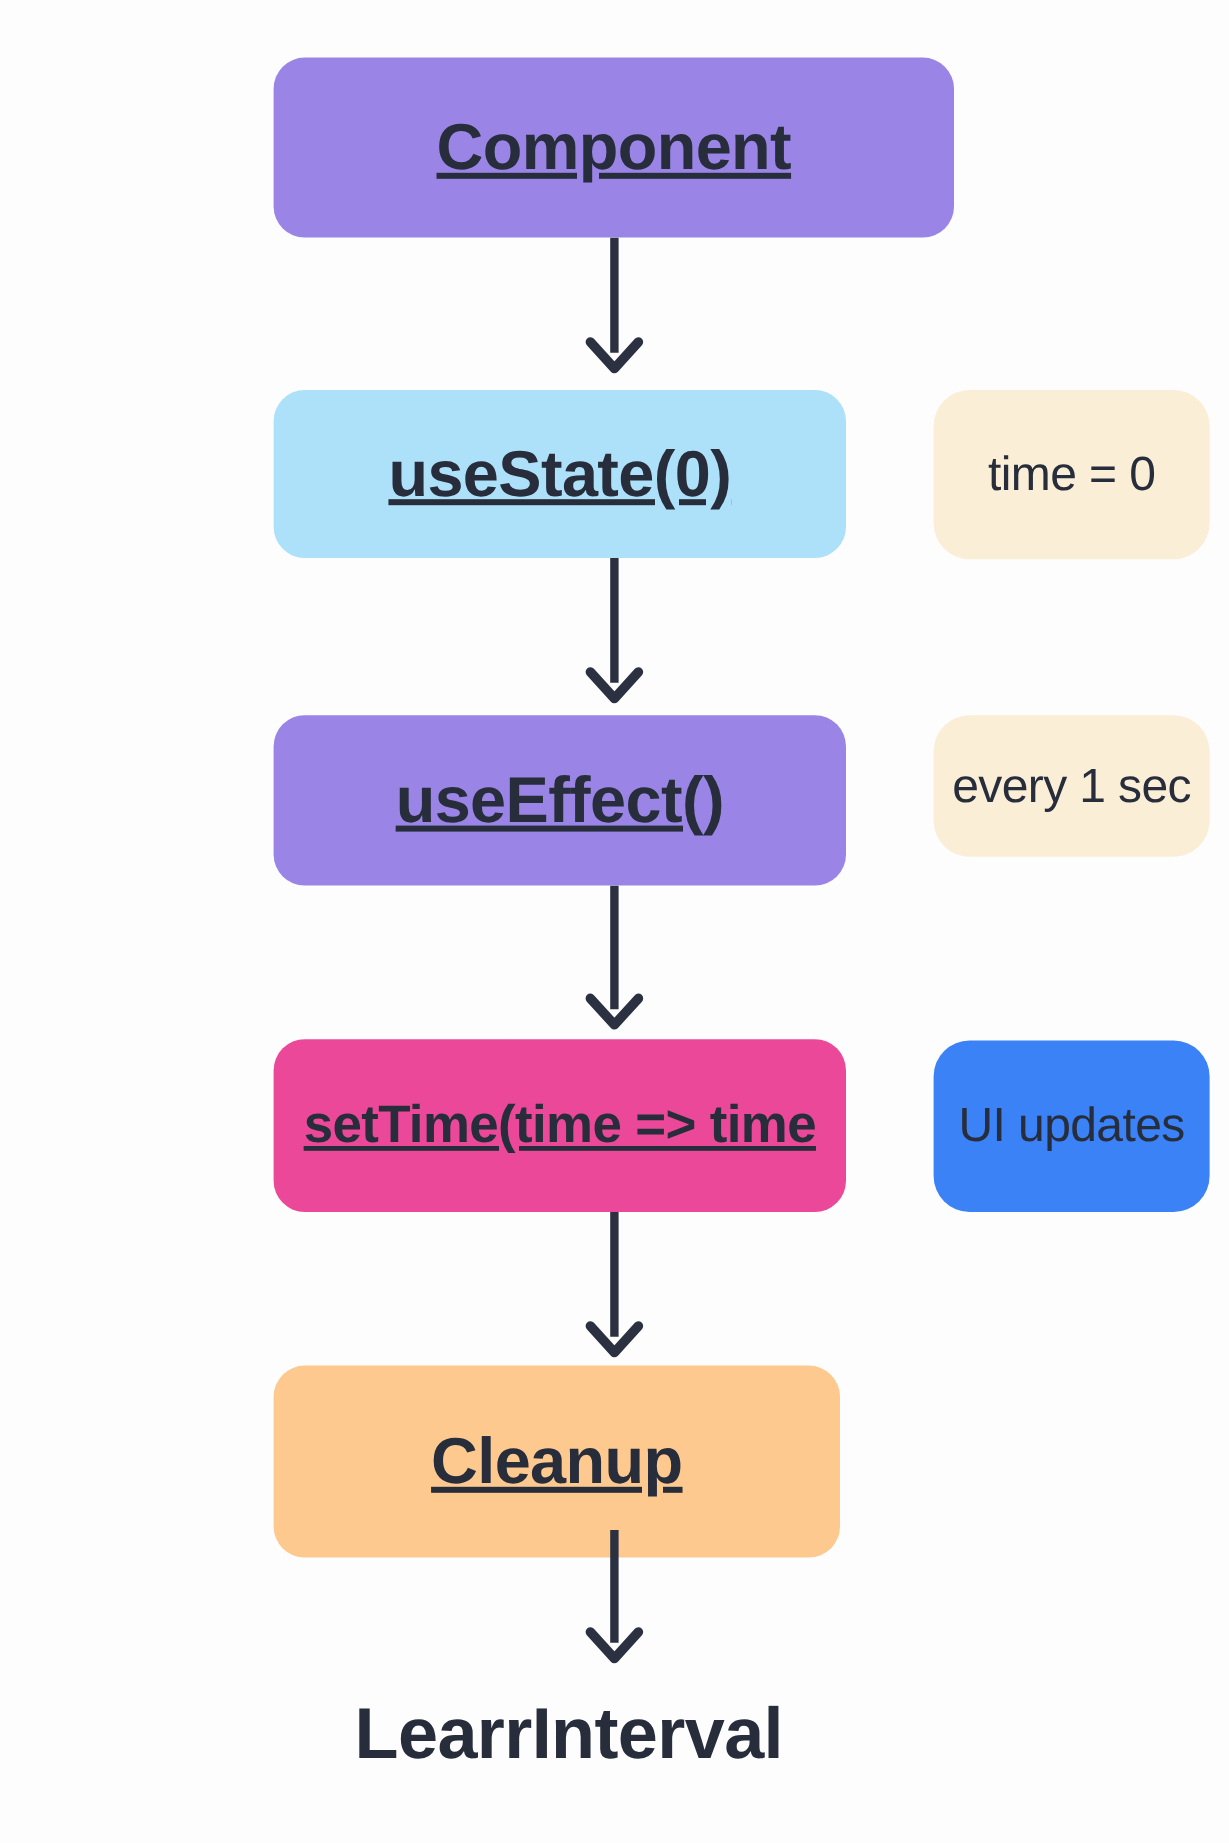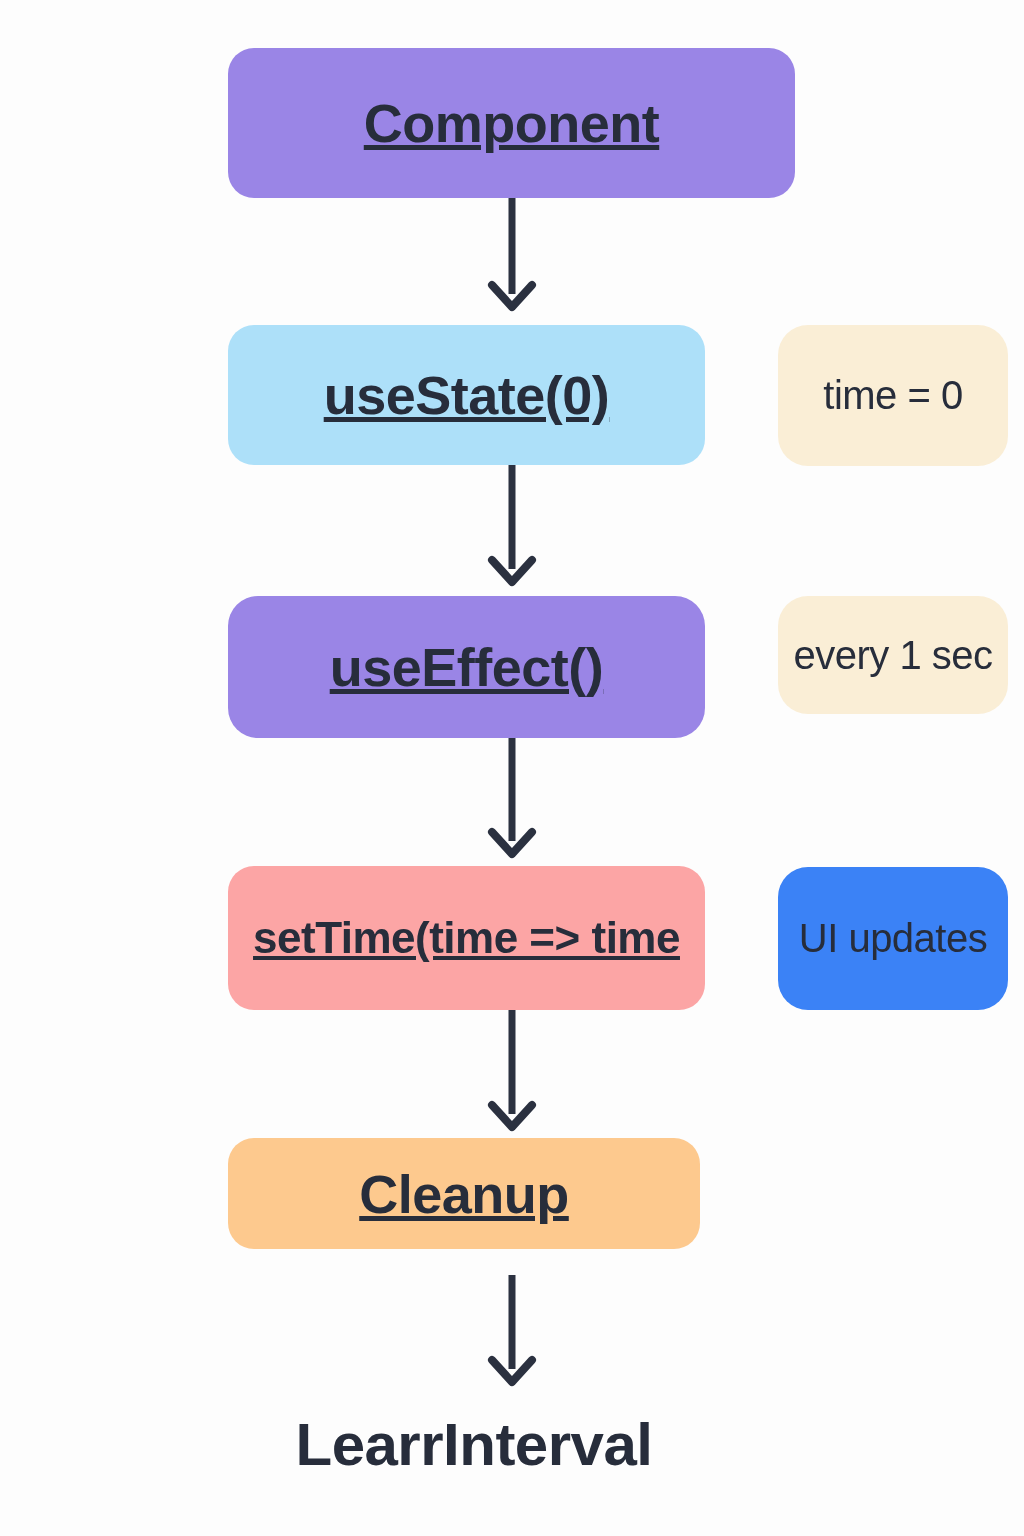--- a/index.html
+++ b/index.html
@@ -24,23 +24,23 @@
     border-radius: 26px;
     font-weight: 700;
     font-size: 54px;
     letter-spacing: -0.5px;
     color: var(--ink);
     text-align: center;
     text-decoration: underline;
   }
   .n1 { left: 228px; top: 48px;   width: 567px; height: 150px; }
   .n2 { left: 228px; top: 325px;  width: 477px; height: 140px; text-align: right; }
-  .n3 { left: 228px; top: 596px;  width: 477px; height: 142px; border-radius: 30px; }
+  .n3 { left: 228px; top: 596px;  width: 477px; height: 142px; }
   .n4 { left: 228px; top: 866px;  width: 477px; height: 144px; font-size: 44px; }
-  .n5 { left: 228px; top: 1138px; width: 472px; height: 111px; }
+  .n5 { left: 228px; top: 1138px; width: 472px; height: 160px; }
 
   .note {
     position: absolute;
     left: 778px;
     width: 230px;
     display: flex;
     align-items: center;
     justify-content: center;
     border-radius: 30px;
     font-weight: 400;
@@ -109,21 +109,21 @@
 
   <div class="node n3" style="background-color: rgb(154, 133, 230);">useEffect()</div>
 
   <div class="note note2" style="background-color: rgb(250, 238, 214);">every 1 sec</div>
 
   <svg class="arrow a3" viewBox="0 0 60 124">
     <line x1="30" y1="0" x2="30" y2="103"></line>
     <polyline points="10,94 30,116 50,94"></polyline>
   </svg>
 
-  <div class="node n4" style="background-color: #fca5a5; text-align: right;">setTime(time =&gt; time</div>
+  <div class="node n4" style="background-color: #ec4899; text-align: right;">setTime(time =&gt; time</div>
 
   <div class="note note3" style="background-color: #3b82f6;">UI updates</div>
 
   <svg class="arrow a4" viewBox="0 0 60 125">
     <line x1="30" y1="0" x2="30" y2="104"></line>
     <polyline points="10,95 30,117 50,95"></polyline>
   </svg>
 
   <div class="node n5" style="background-color: rgb(253, 201, 142);">Cleanup</div>
 

